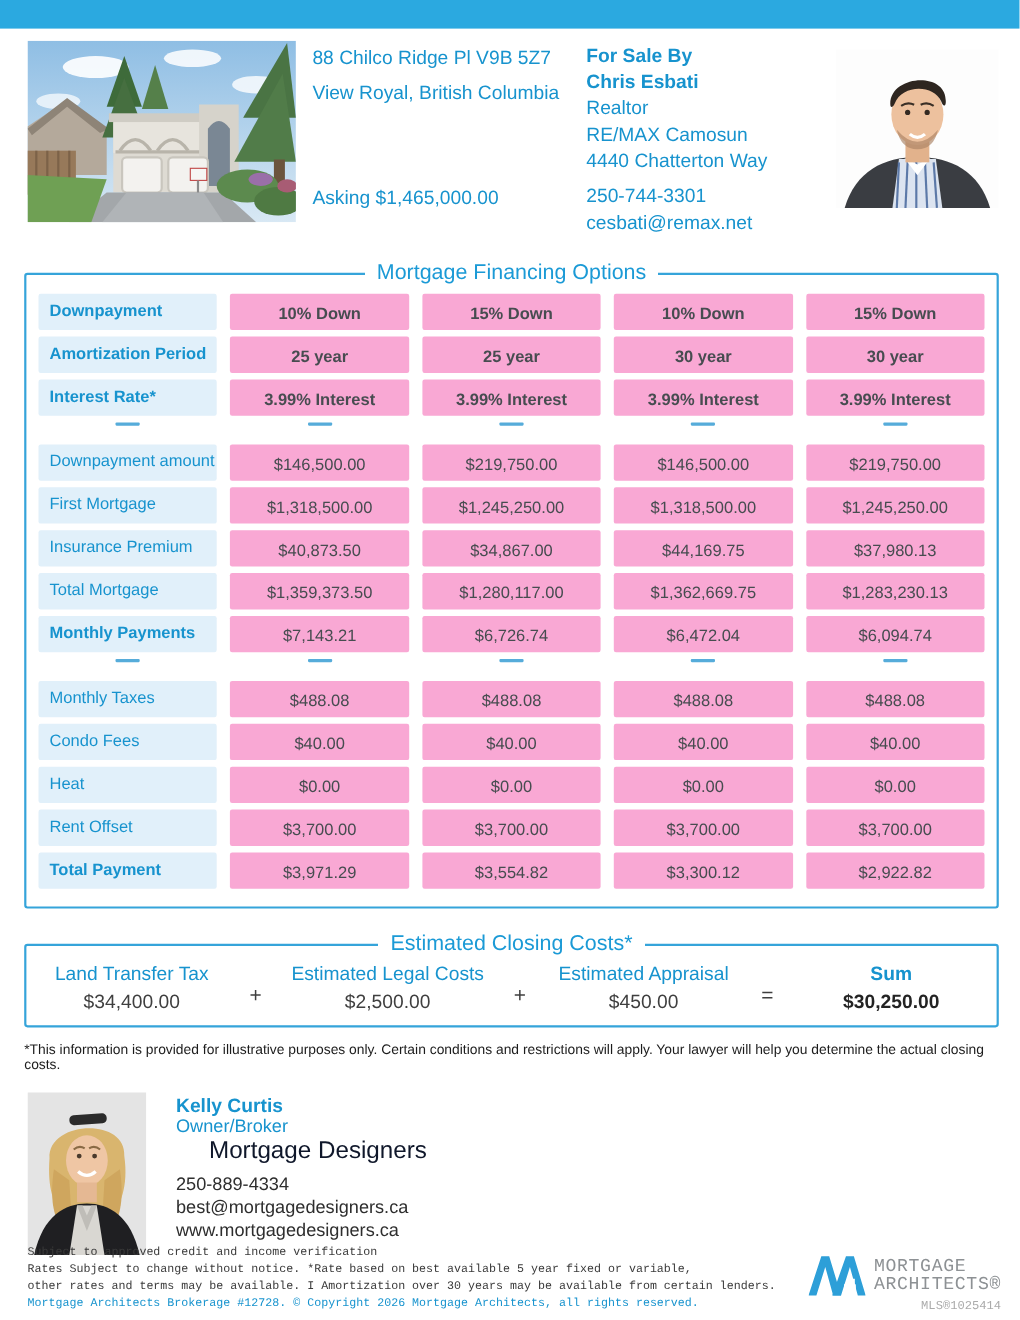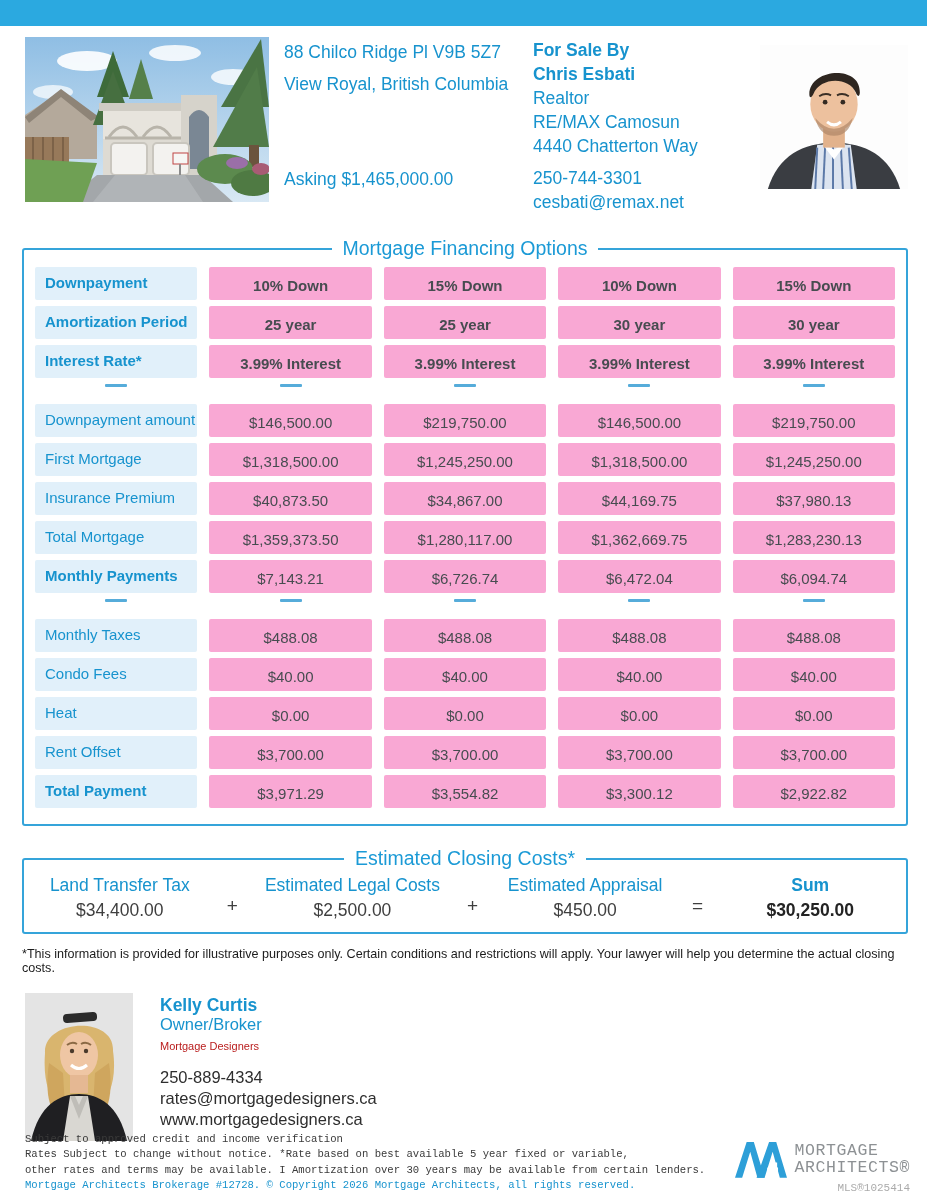--- a/index.html
+++ b/index.html
@@ -48,21 +48,21 @@
   .c-op { font-size: 19px; color: #3f3f3f; margin-top: 15px; }
 
   .closing-note { margin: 13px 22px 0; font-size: 12.6px; color: #1c1c1c; }
 
   
   .broker { display: flex; margin: 18px 0 0 25px; }
   .photo-broker { width: 108px; height: 148px; flex: none; }
   .broker-info { margin-left: 27px; padding-top: 3px; }
   .b-name { color: #1793ce; font-weight: bold; font-size: 17.5px; line-height: 19px; }
   .b-title { color: #1793ce; font-size: 16.5px; line-height: 19px; }
-  .b-company { color: #b91c1c; font-size: 11px; line-height: 24px; }
+  .b-company { color: #0f172a; font-size: 22px; line-height: 24px; margin-left: 30px; }
   .b-contact { margin-top: 9px; color: #2e2e2e; font-size: 16.5px; line-height: 21px; }
   .b-contact div { display: block; }
 
   
   .footer { position: absolute; left: 25px; right: 17px; bottom: 6px; display: flex; justify-content: space-between; align-items: flex-end; font-family: Liberation Mono, monospace; }
   .disclaimers { font-size: 10.6px; color: #3a3a3a; line-height: 15.6px; }
   .f-line.blue { color: #1793ce; }
   .logo-block { text-align: right; }
   .logo-row { display: flex; align-items: center; gap: 7px; }
   .logo-text { text-align: left; color: #8d9194; font-size: 16.5px; letter-spacing: 0.6px; line-height: 17px; }
@@ -363,21 +363,21 @@
       <polygon points="38,148 45,103 63,103 70,148" fill="#d9d7d2"></polygon>
       <path d="M45,103 L54,126 L63,103 L58,103 L54,112 L50,103 Z" fill="#bfbdb8"></path>
     </svg>
   </figure>
   <div class="broker-info">
     <div class="b-name">Kelly Curtis</div>
     <div class="b-title">Owner/Broker</div>
     <div class="b-company">Mortgage Designers</div>
     <div class="b-contact">
       <div>250-889-4334</div>
-      <div>rates@mortgagedesigners.ca</div>
+      <div>best@mortgagedesigners.ca</div>
       <div>www.mortgagedesigners.ca</div>
     </div>
   </div>
 </section>
 
 <footer class="footer">
   <div class="disclaimers">
   <div class="f-line">Subject to approved credit and income verification</div>
 
   <div class="f-line">Rates Subject to change without notice. *Rate based on best available 5 year fixed or variable,</div>

